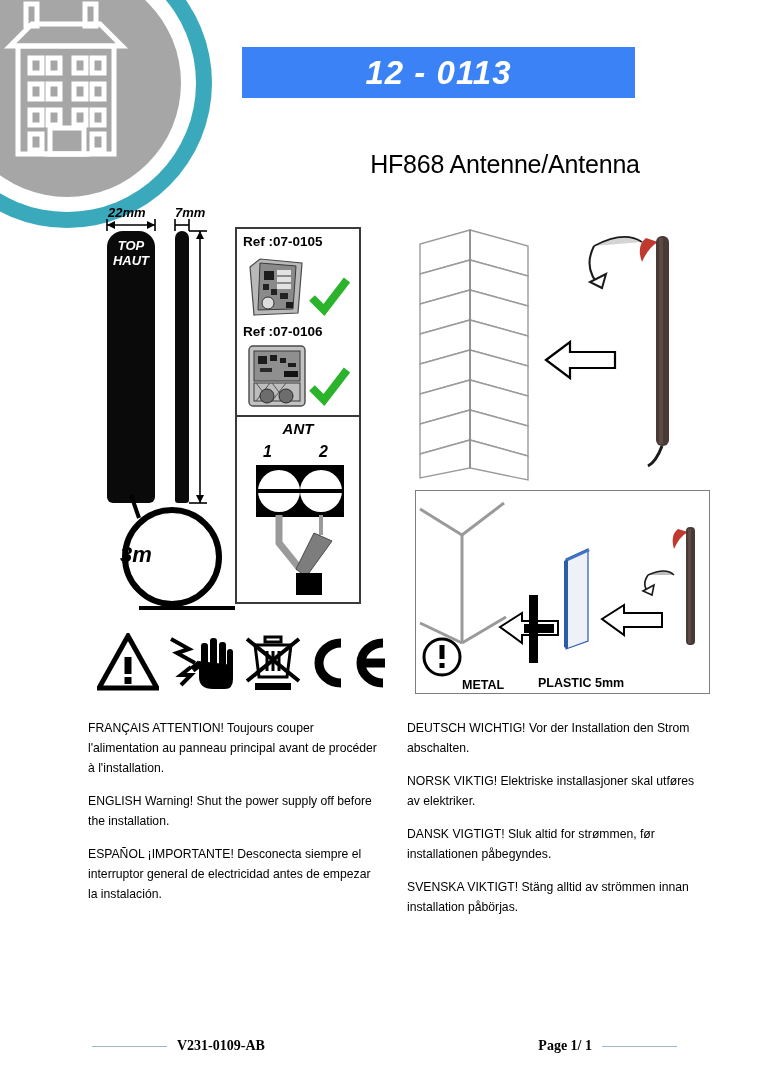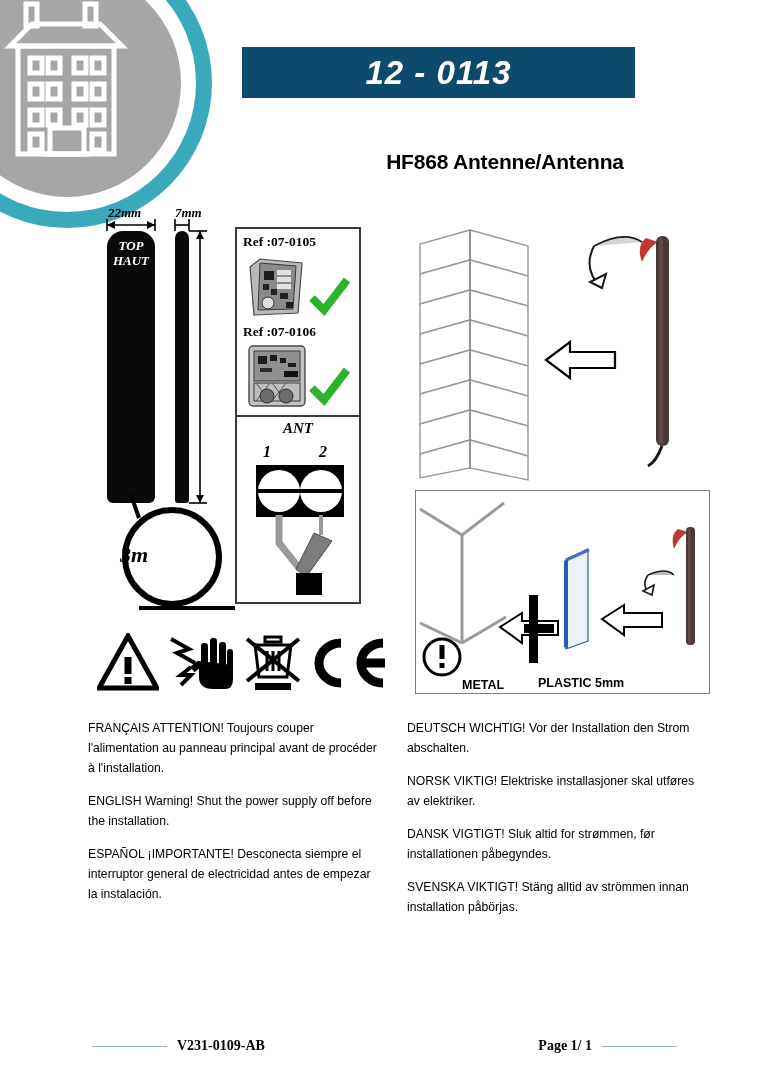--- a/index.html
+++ b/index.html
@@ -50,52 +50,51 @@
     left: 70px; top: 62px;
     width: 150px; height: 165px;
   }
 
   .code-banner {
     position: absolute;
     left: 242px;
     top: 47px;
     width: 393px;
     height: 51px;
-    background: #0c4a6e;
+    background: #3b82f6;
     display: flex;
     align-items: center;
     justify-content: center;
   }
   .code-banner-text {
     color: #ffffff;
     font-size: 33px;
     font-weight: bold;
     font-style: italic;
     letter-spacing: 1px;
   }
 
   .page-title {
     position: absolute;
     left: 255px;
     top: 150px;
     width: 500px;
     text-align: center;
-    font-size: 21px;
-    font-weight: bold;
+    font-size: 25px;
+    font-weight: normal;
     letter-spacing: -0.2px;
   }
 
   
   .diagram-left {
     position: absolute;
     left: 95px;
     top: 205px;
     width: 275px;
     height: 415px;
-    font-family: Liberation Serif, serif;
   }
   .dim-label {
     position: absolute;
     font-size: 13px;
     font-weight: bold;
     font-style: italic;
     white-space: nowrap;
   }
   .dim-22 { left: 13px; top: 0px; }
   .dim-7  { left: 80px; top: 0px; }

